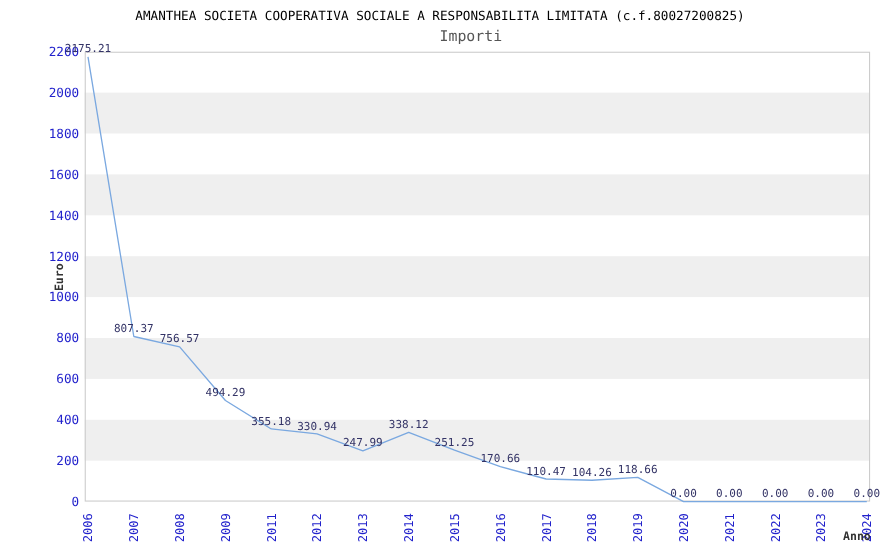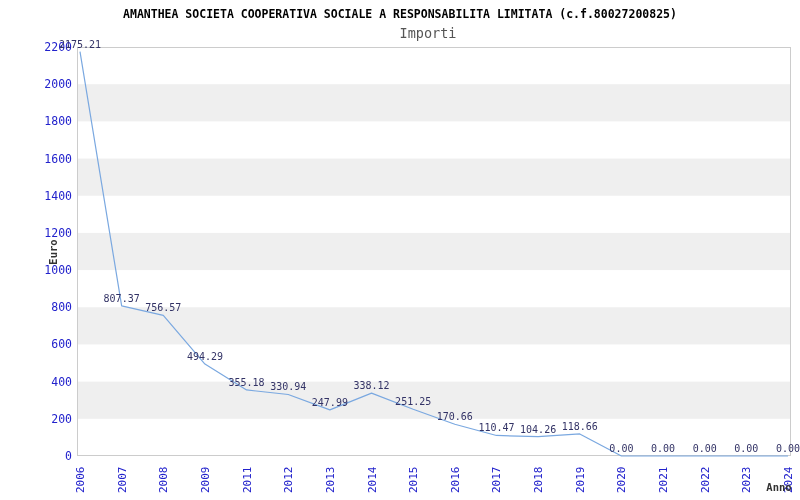--- a/index.html
+++ b/index.html
@@ -1,19 +1,19 @@
 <!DOCTYPE html>
 <html><head>
 <meta charset="utf-8">
 <style>
   html,body{margin:0;padding:0;background:#ffffff;}
   #app{position:relative;width:800px;height:500px;background:#ffffff;overflow:hidden;
        font-family:"DejaVu Sans Mono",monospace;}
   .title{position:absolute;top:7px;left:0;width:800px;text-align:center;
-         font-size:11.5px;font-weight:bold;color:#000;white-space:nowrap;}
+         font-size:11.5px;font-weight:normal;color:#000;white-space:nowrap;}
   .subtitle{position:absolute;top:25px;left:0;width:800px;text-align:center;
             font-size:13.5px;color:#555555;white-space:nowrap;margin-left:28px;}
   svg{position:absolute;top:0;left:0;}
   svg text{font-family:"DejaVu Sans Mono",monospace;}
 </style>
 </head>
 <body>
 
 <div id="app">
   <div class="title">AMANTHEA SOCIETA COOPERATIVA SOCIALE A RESPONSABILITA LIMITATA (c.f.80027200825)</div>

